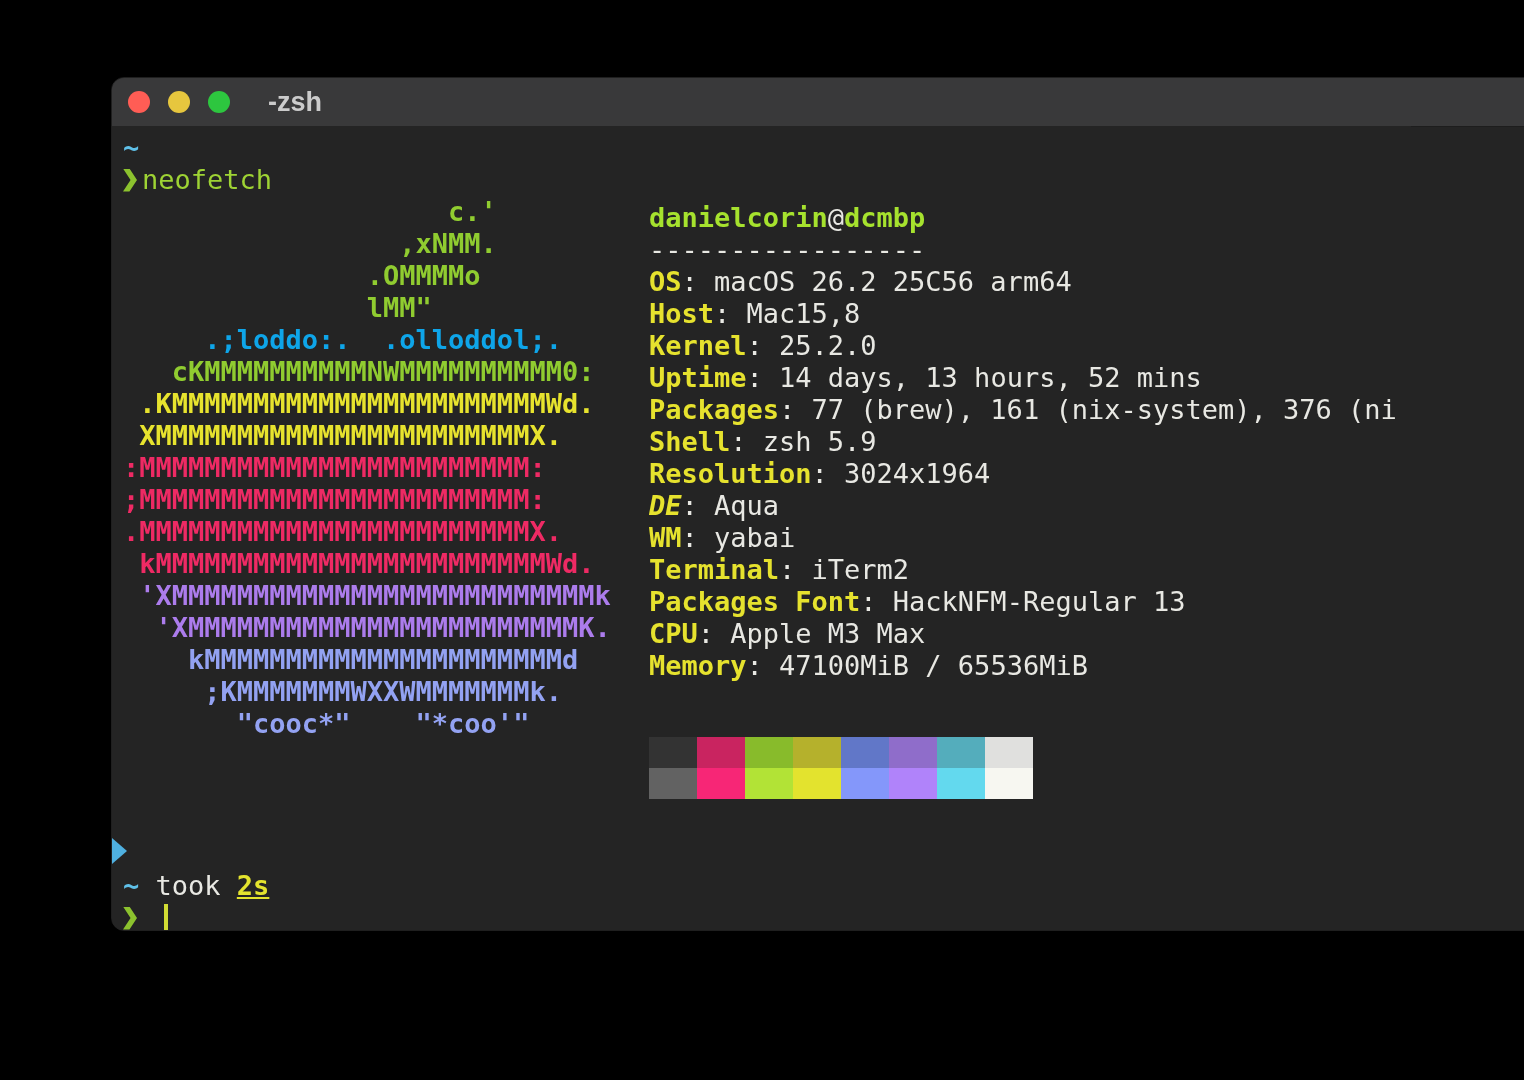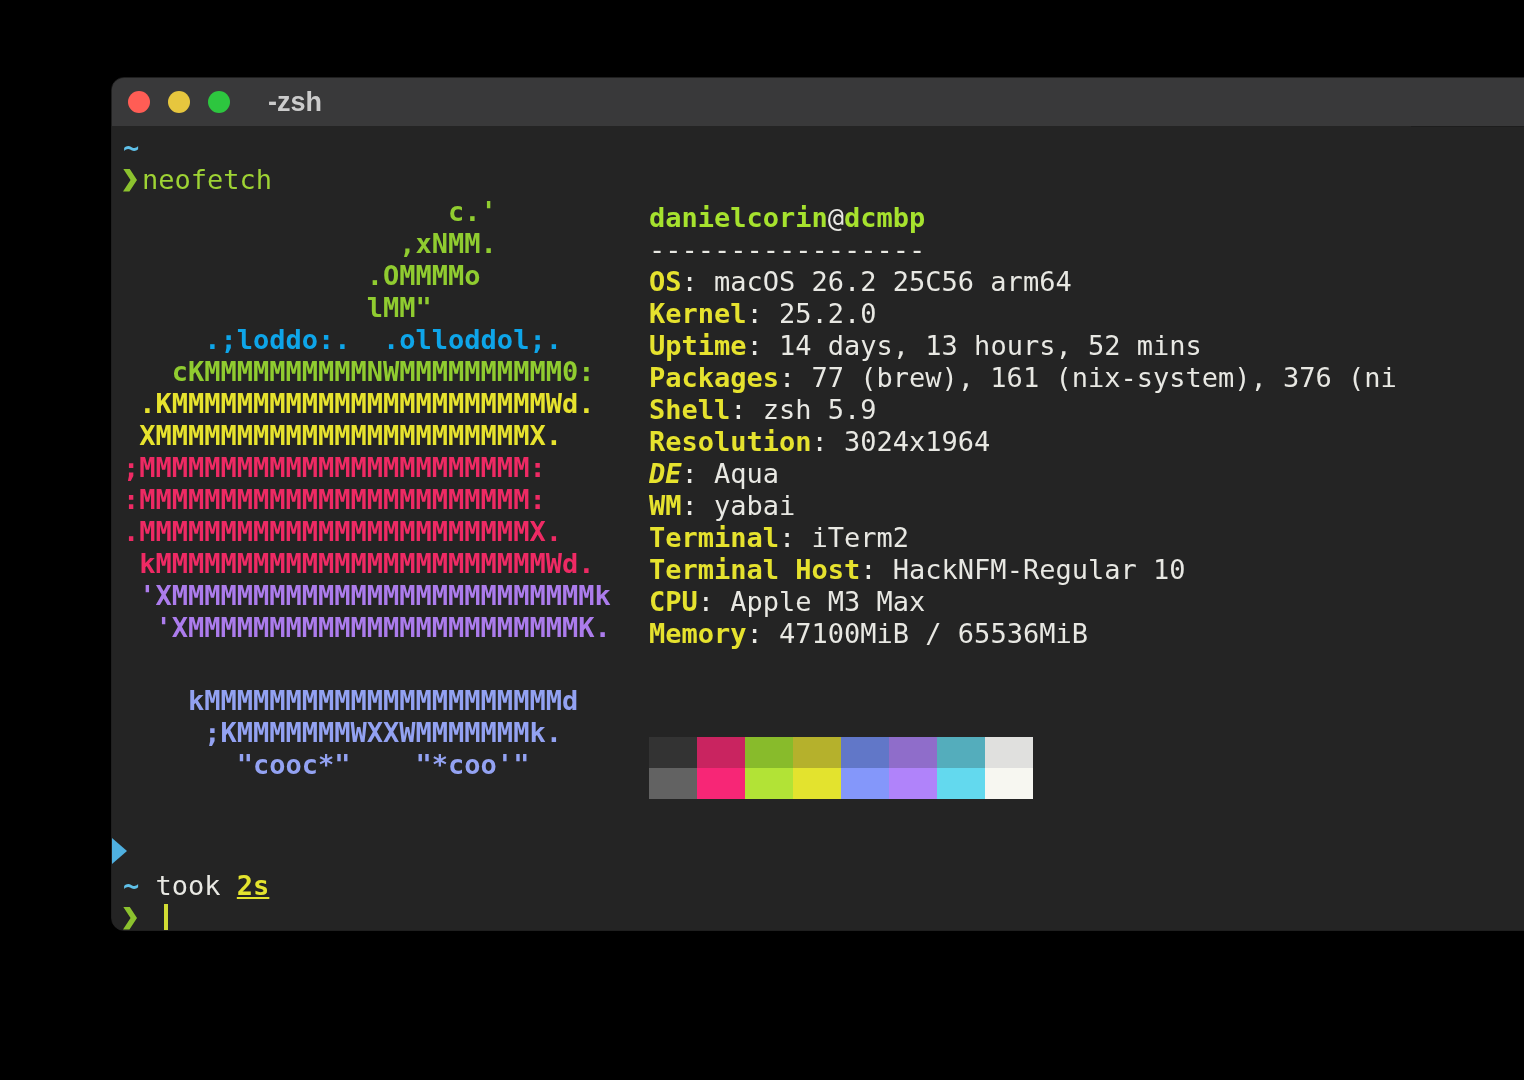--- a/index.html
+++ b/index.html
@@ -57,45 +57,46 @@
 
       <div id="ascii-art">
           <div class="art-line" style="color: rgb(144, 204, 48);">                    c.'</div>
           <div class="art-line" style="color: rgb(144, 204, 48);">                 ,xNMM.</div>
           <div class="art-line" style="color: rgb(144, 204, 48);">               .OMMMMo</div>
           <div class="art-line" style="color: rgb(144, 204, 48);">               lMM"</div>
           <div class="art-line" style="color: #0ea5e9;">     .;loddo:.  .olloddol;.</div>
           <div class="art-line" style="color: rgb(144, 204, 48);">   cKMMMMMMMMMMNWMMMMMMMMMM0:</div>
           <div class="art-line" style="color: rgb(231, 227, 46);"> .KMMMMMMMMMMMMMMMMMMMMMMMWd.</div>
           <div class="art-line" style="color: rgb(231, 227, 46);"> XMMMMMMMMMMMMMMMMMMMMMMMX.</div>
+          <div class="art-line" style="color: rgb(238, 42, 100);">:MMMMMMMMMMMMMMMMMMMMMMMM:</div>
           <div class="art-line" style="color: rgb(238, 42, 100);">;MMMMMMMMMMMMMMMMMMMMMMMM:</div>
-          <div class="art-line" style="color: rgb(238, 42, 100);">:MMMMMMMMMMMMMMMMMMMMMMMM:</div>
           <div class="art-line" style="color: rgb(238, 42, 100);">.MMMMMMMMMMMMMMMMMMMMMMMMX.</div>
           <div class="art-line" style="color: rgb(238, 42, 100);"> kMMMMMMMMMMMMMMMMMMMMMMMMWd.</div>
           <div class="art-line" style="color: rgb(172, 124, 236);"> 'XMMMMMMMMMMMMMMMMMMMMMMMMMMk</div>
           <div class="art-line" style="color: rgb(172, 124, 236);">  'XMMMMMMMMMMMMMMMMMMMMMMMMK.</div>
-          <div class="art-line" style="color: rgb(147, 162, 242); margin-top: 41px;">    kMMMMMMMMMMMMMMMMMMMMMMd</div>
+          <div class="art-line" style="color: rgb(147, 162, 242);">    kMMMMMMMMMMMMMMMMMMMMMMd</div>
           <div class="art-line" style="color: rgb(147, 162, 242);">     ;KMMMMMMMWXXWMMMMMMMk.</div>
           <div class="art-line" style="color: rgb(147, 162, 242);">       "cooc*"    "*coo'"</div>
         </div>
 
       <div id="info">
         <div class="info-line"><span class="b" style="color: rgb(166, 226, 46);">danielcorin</span><span>@</span><span class="b" style="color: rgb(166, 226, 46);">dcmbp</span></div>
         <div class="info-line">-----------------</div>
         <div id="info-rows">
             <div class="info-line"><span class="b" style="color: rgb(230, 226, 46);">OS</span><span>: macOS 26.2 25C56 arm64</span></div>
+            <div class="info-line"><span class="b" style="color: rgb(230, 226, 46);">Host</span><span>: Mac15,8</span></div>
             <div class="info-line"><span class="b" style="color: rgb(230, 226, 46);">Kernel</span><span>: 25.2.0</span></div>
             <div class="info-line"><span class="b" style="color: rgb(230, 226, 46);">Uptime</span><span>: 14 days, 13 hours, 52 mins</span></div>
             <div class="info-line"><span class="b" style="color: rgb(230, 226, 46);">Packages</span><span>: 77 (brew), 161 (nix-system), 376 (ni</span></div>
             <div class="info-line"><span class="b" style="color: rgb(230, 226, 46);">Shell</span><span>: zsh 5.9</span></div>
             <div class="info-line"><span class="b" style="color: rgb(230, 226, 46);">Resolution</span><span>: 3024x1964</span></div>
             <div class="info-line"><span class="b" style="color: rgb(230, 226, 46); font-style: italic;">DE</span><span>: Aqua</span></div>
             <div class="info-line"><span class="b" style="color: rgb(230, 226, 46);">WM</span><span>: yabai</span></div>
             <div class="info-line"><span class="b" style="color: rgb(230, 226, 46);">Terminal</span><span>: iTerm2</span></div>
-            <div class="info-line"><span class="b" style="color: rgb(230, 226, 46);">Terminal Host</span><span>: HackNFM-Regular 10</span></div>
+            <div class="info-line"><span class="b" style="color: rgb(230, 226, 46);">Packages Font</span><span>: HackNFM-Regular 13</span></div>
             <div class="info-line"><span class="b" style="color: rgb(230, 226, 46);">CPU</span><span>: Apple M3 Max</span></div>
             <div class="info-line"><span class="b" style="color: rgb(230, 226, 46);">Memory</span><span>: 47100MiB / 65536MiB</span></div>
           </div>
       </div>
 
       <div id="palette">
           <div class="swrow">
             <div class="sw" style="background: rgb(51, 51, 51);"></div>
             <div class="sw" style="background: rgb(201, 36, 96);"></div>
             <div class="sw" style="background: rgb(136, 187, 43);"></div>

